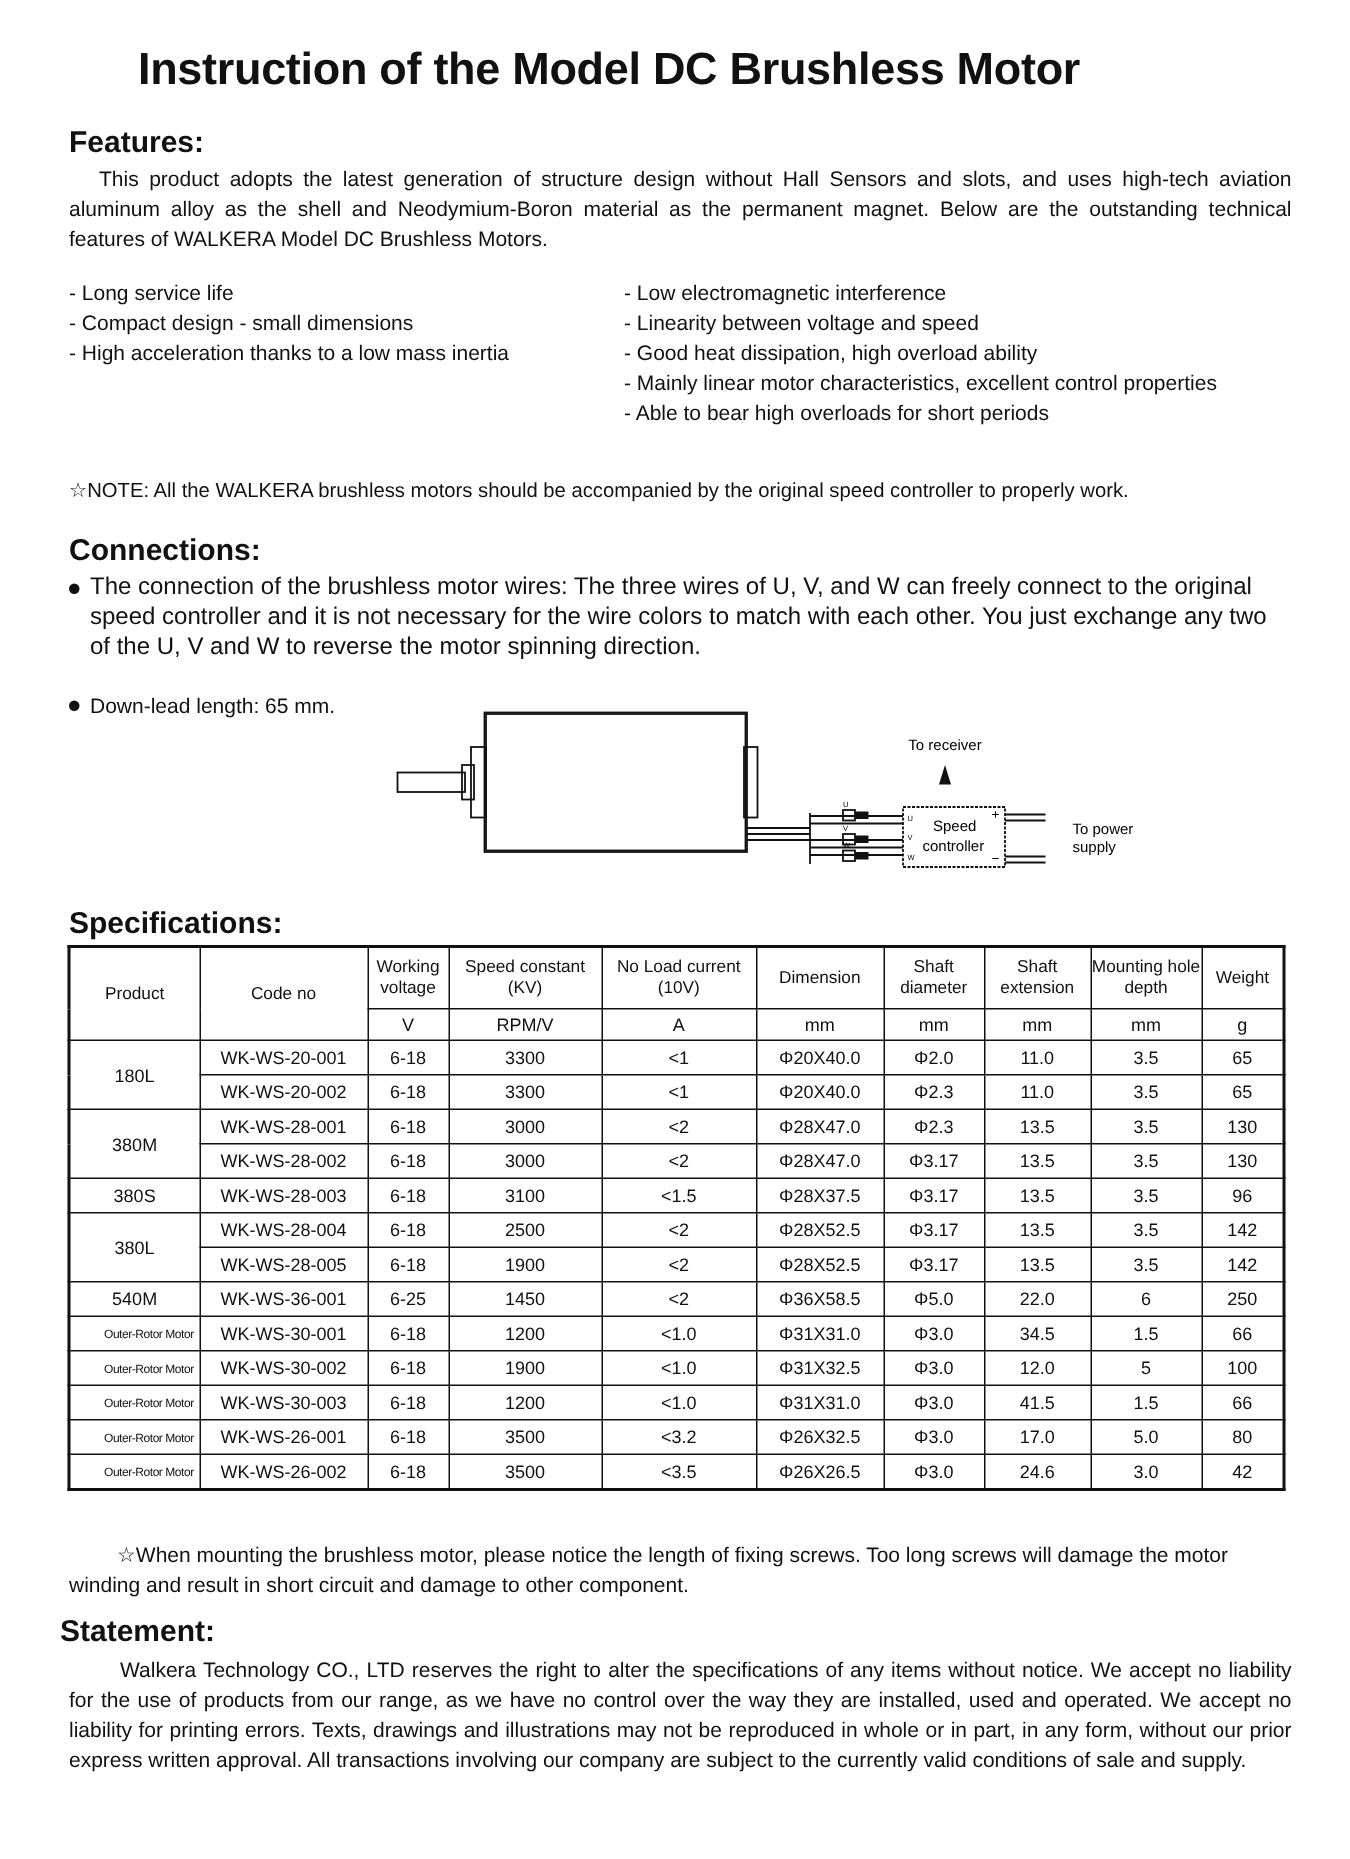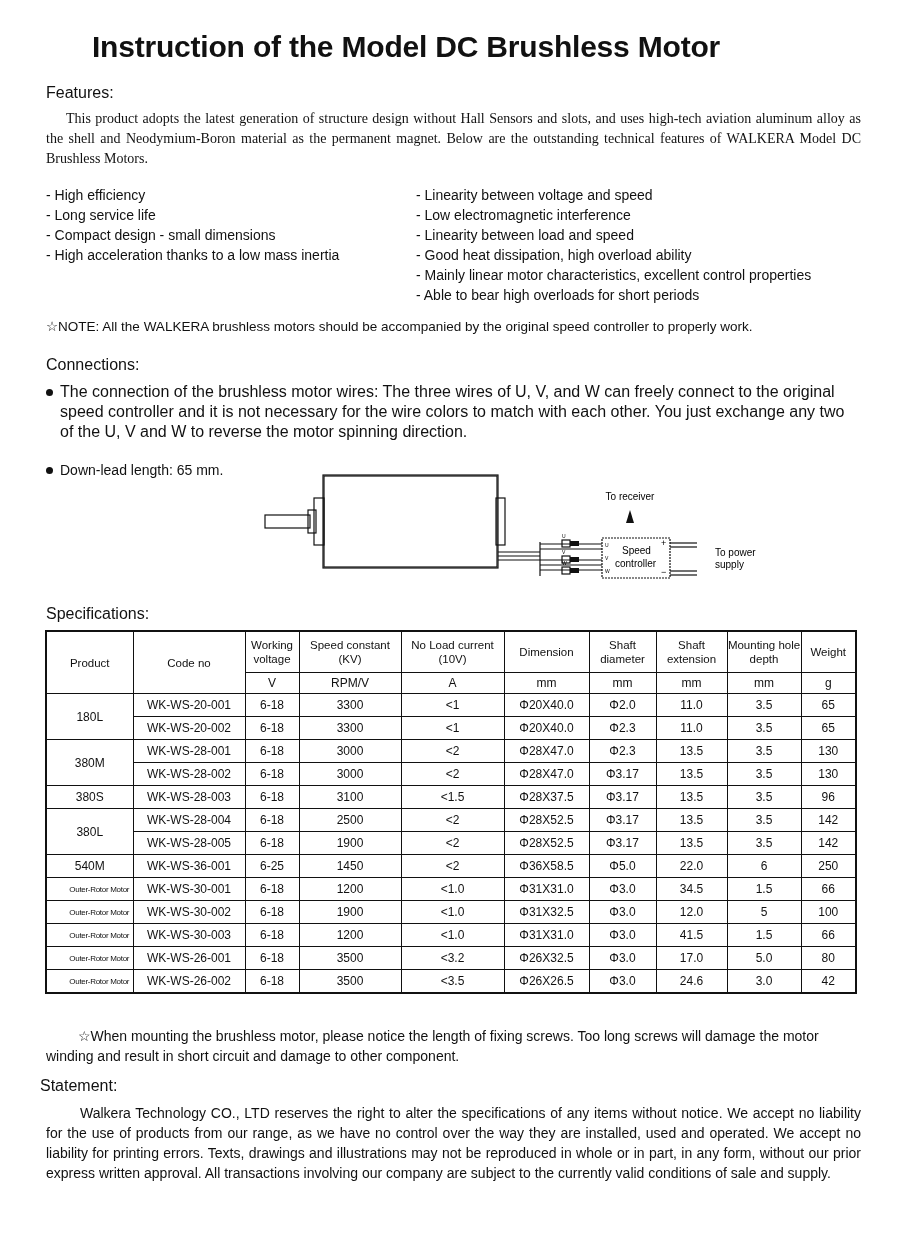--- a/index.html
+++ b/index.html
@@ -1,49 +1,47 @@
 <!DOCTYPE html>
 <html><head>
 <meta charset="utf-8">
 <style>
   html, body { margin:0; padding:0; background:#ffffff; }
   body { width:900px; height:1239px; position:relative; overflow:hidden;
          font-family:"Liberation Sans", sans-serif; color:#111; }
   .abs { position:absolute; }
   .title { left:0; width:812px; top:30px; text-align:center; font-size:30px; font-weight:bold; letter-spacing:-0.2px; }
-  .h2 { font-size:16px; font-weight:normal; }
+  .h2 { font-size:20px; font-weight:bold; }
   .para { font-size:14px; line-height:20px; }
   .feat { font-size:14px; line-height:20px; }
   .note { font-size:13.5px; }
   .bullet::before { content:""; display:inline-block; width:7px; height:7px; border-radius:50%; background:#111; margin-right:7px; vertical-align:1px; }
   table.spec { position:absolute; left:45px; top:630px; border-collapse:collapse; font-size:12px; }
   table.spec td { border:1.5px solid #111; text-align:center; padding:0; height:22px; }
   table.spec td.hdr { height:40px; font-size:11.5px; line-height:14px; }
   table.spec td.unit { height:20px; font-size:12px; }
   table.spec td.small { font-size:8px; letter-spacing:-0.3px; white-space:nowrap;padding-left:19px; }
   table.spec { border:2px solid #111; }
 </style>
 </head>
 <body>
 
 <div class="abs title">Instruction of the Model DC Brushless Motor</div>
 
 <div class="abs h2" style="left:46px;top:84px;">Features:</div>
-<div class="abs para" style="left:46px;top:109px;width:815px;text-indent:20px;text-align:justify;font-family:Liberation Serif, serif;">This product adopts the latest generation of structure design without Hall Sensors and slots, and uses high-tech aviation aluminum alloy as the shell and Neodymium-Boron material as the permanent magnet. Below are the outstanding technical features of WALKERA Model DC Brushless Motors.</div>
+<div class="abs para" style="left:46px;top:109px;width:815px;text-indent:20px;text-align:justify;">This product adopts the latest generation of structure design without Hall Sensors and slots, and uses high-tech aviation aluminum alloy as the shell and Neodymium-Boron material as the permanent magnet. Below are the outstanding technical features of WALKERA Model DC Brushless Motors.</div>
 
 <div class="abs feat" style="left:46px;top:185px;">
-  <div>- High efficiency</div>
   <div>- Long service life</div>
   <div>- Compact design - small dimensions</div>
   <div>- High acceleration thanks to a low mass inertia</div>
 </div>
 <div class="abs feat" style="left:416px;top:185px;">
+  <div>- Low electromagnetic interference</div>
   <div>- Linearity between voltage and speed</div>
-  <div>- Low electromagnetic interference</div>
-  <div>- Linearity between load and speed</div>
   <div>- Good heat dissipation, high overload ability</div>
   <div>- Mainly linear motor characteristics, excellent control properties</div>
   <div>- Able to bear high overloads for short periods</div>
 </div>
 <div class="abs note" style="left:46px;top:318px;">☆NOTE: All the WALKERA brushless motors should be accompanied by the original speed controller to properly work.</div>
 
 <div class="abs h2" style="left:46px;top:356px;">Connections:</div>
 <div class="abs para" style="left:46px;top:382px;width:815px;">
   <div style="display:flex;">
     <span class="bullet" style="flex:none;"></span>

